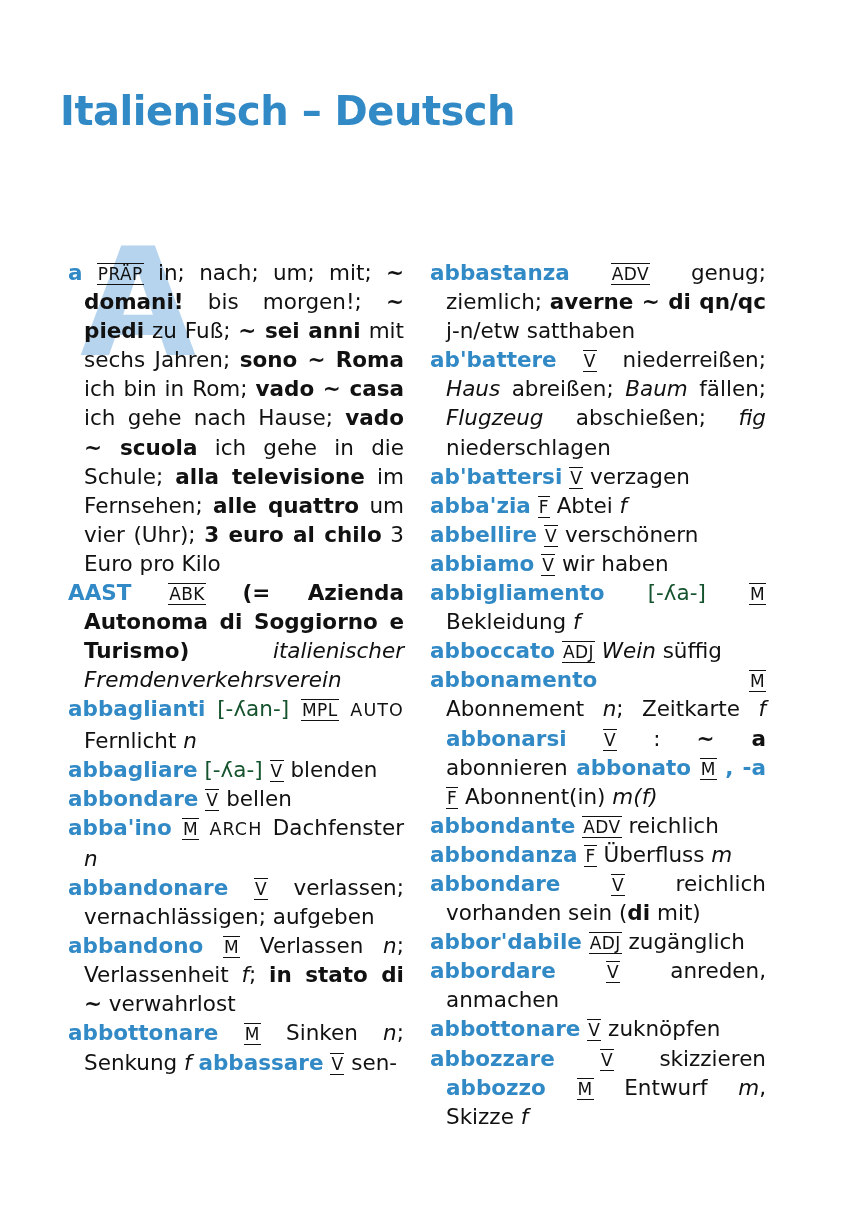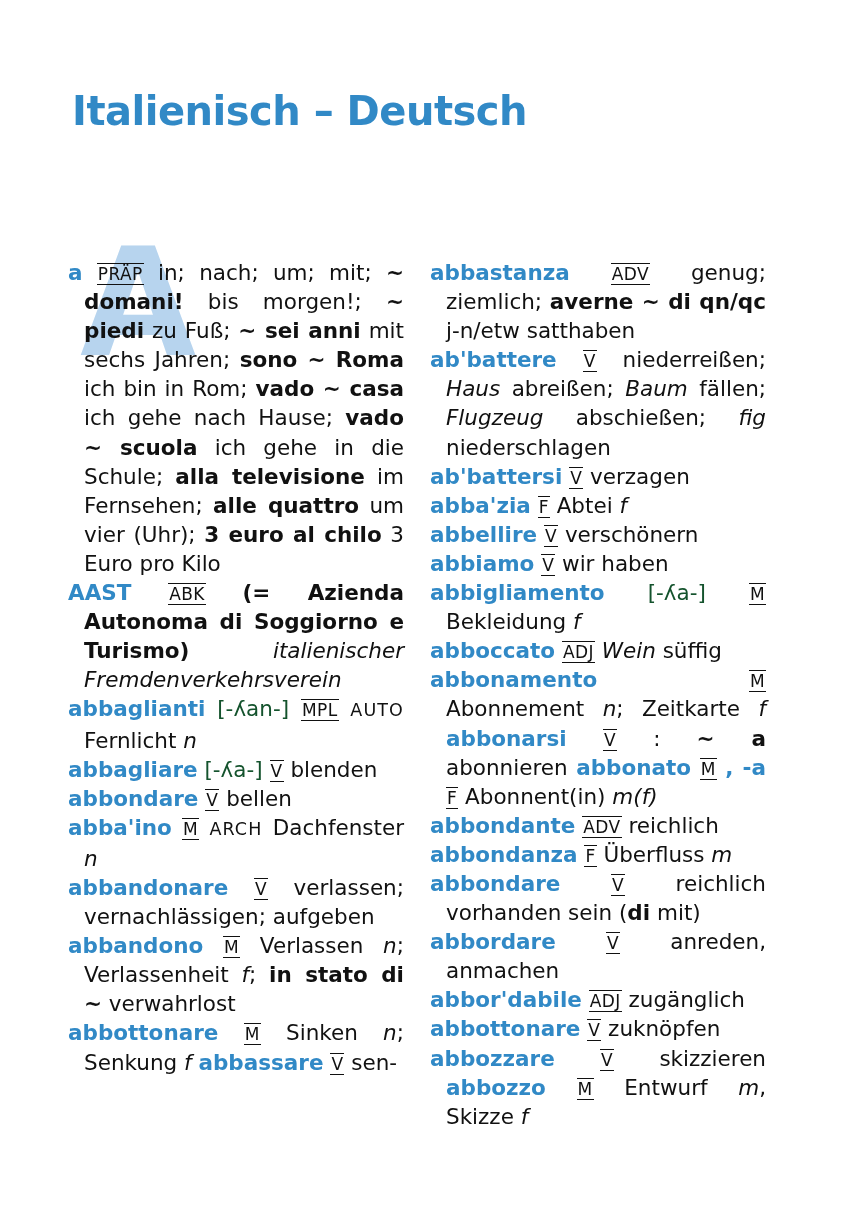--- a/index.html
+++ b/index.html
@@ -12,21 +12,21 @@
     height: 1229px;
     position: relative;
     font-family: "DejaVu Sans", "Liberation Sans", sans-serif;
     color: #111111;
     overflow: hidden;
   }
 
   
   .page-title {
     position: absolute;
-    left: 72px;
+    left: 60px;
     top: 88px;
     font-size: 40px;
     font-weight: bold;
     color: #3189c6;
     letter-spacing: -0.5px;
     white-space: nowrap;
     text-align: right;
   }
 
   
@@ -127,17 +127,17 @@
     <div class="block"><span class="entry"><span class="hw">ab'battersi</span> <span class="gram">V</span> <span>verzagen</span></span></div>
     <div class="block"><span class="entry"><span class="hw">abba'zia</span> <span class="gram">F</span> <span>Abtei <i>f</i></span></span></div>
     <div class="block"><span class="entry"><span class="hw">abbellire</span> <span class="gram">V</span> <span>verschönern</span></span></div>
     <div class="block"><span class="entry"><span class="hw">abbiamo</span> <span class="gram">V</span> <span>wir haben</span></span></div>
     <div class="block"><span class="entry"><span class="hw">abbigliamento</span> <span class="phon">[-ʎa-]</span> <span class="gram">M</span> <span>Bekleidung <i>f</i></span></span></div>
     <div class="block"><span class="entry"><span class="hw">abboccato</span> <span class="gram">ADJ</span> <span><i>Wein</i> süffig</span></span></div>
     <div class="block"><span class="entry"><span class="hw">abbonamento</span> <span class="gram">M</span> <span>Abonnement <i>n</i>; Zeitkarte <i>f</i></span></span> <span class="entry"><span class="hw">abbonarsi</span> <span class="gram">V</span> <span>: <b>~ a</b> abonnieren</span></span> <span class="entry"><span class="hw">abbonato</span> <span class="gram">M</span> <span class="hw">, -a</span> <span class="gram">F</span> <span>Abonnent(in) <i>m(f)</i></span></span></div>
     <div class="block"><span class="entry"><span class="hw">abbondante</span> <span class="gram">ADV</span> <span>reichlich</span></span></div>
     <div class="block"><span class="entry"><span class="hw">abbondanza</span> <span class="gram">F</span> <span>Überfluss <i>m</i></span></span></div>
     <div class="block"><span class="entry"><span class="hw">abbondare</span> <span class="gram">V</span> <span>reichlich vorhanden sein (<b>di</b> mit)</span></span></div>
+    <div class="block"><span class="entry"><span class="hw">abbor'dabile</span> <span class="gram">ADJ</span> <span>zugänglich</span></span></div>
     <div class="block"><span class="entry"><span class="hw">abbordare</span> <span class="gram">V</span> <span>anreden, anmachen</span></span></div>
-    <div class="block"><span class="entry"><span class="hw">abbor'dabile</span> <span class="gram">ADJ</span> <span>zugänglich</span></span></div>
     <div class="block"><span class="entry"><span class="hw">abbottonare</span> <span class="gram">V</span> <span>zuknöpfen</span></span></div>
     <div class="block"><span class="entry"><span class="hw">abbozzare</span> <span class="gram">V</span> <span>skizzieren</span></span> <span class="entry"><span class="hw">abbozzo</span> <span class="gram">M</span> <span>Entwurf <i>m</i>, Skizze <i>f</i></span></span></div>
   </div>
 
 </body></html>

